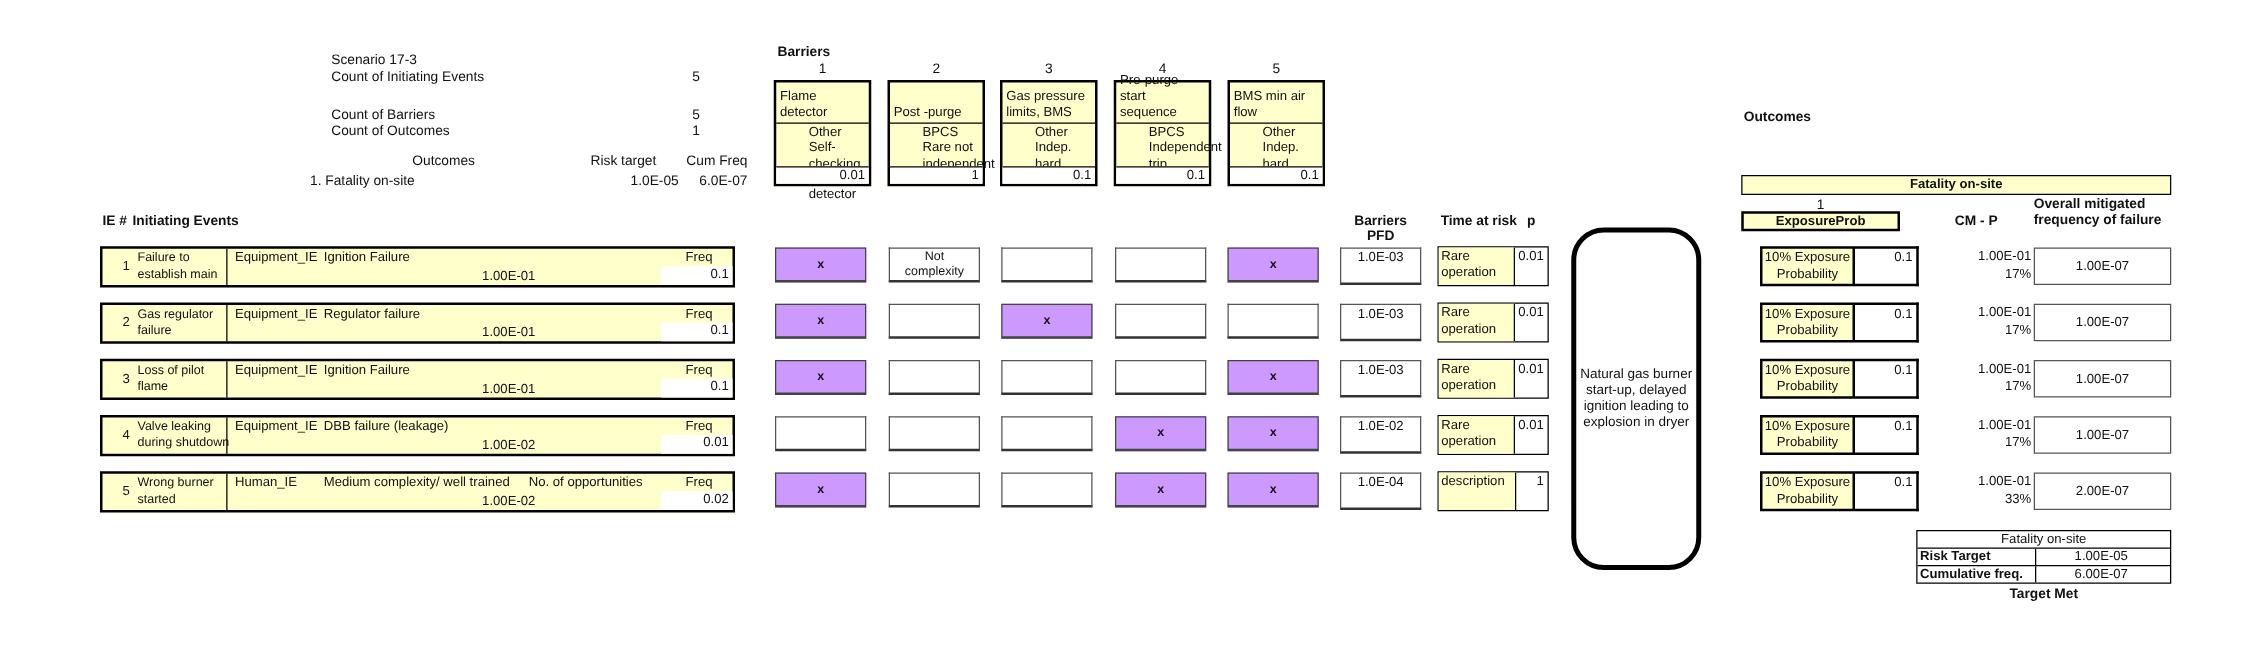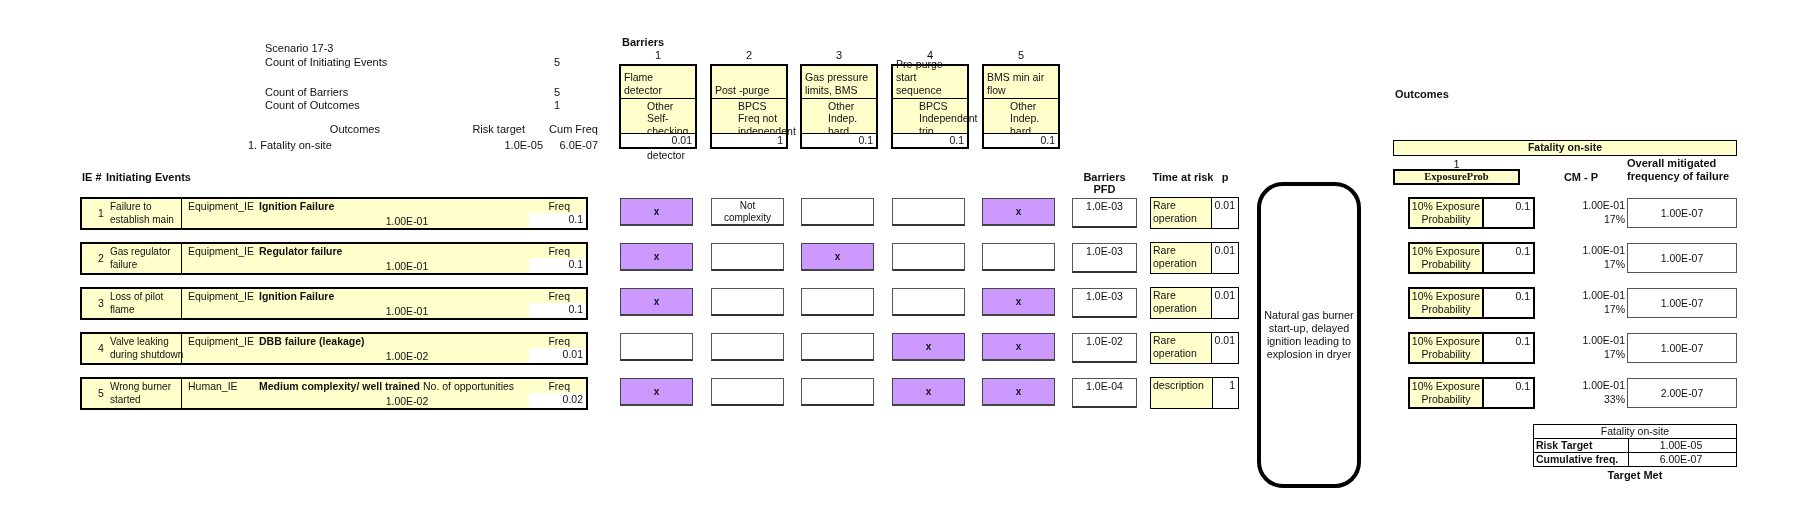--- a/index.html
+++ b/index.html
@@ -27,21 +27,21 @@
 
   
   .row{position:absolute;left:0;width:1802px;height:33px;}
   .ie-box{position:absolute;left:80px;top:0;width:508px;height:33px;background:#FFFFCC;
           border:2.2px solid #000;box-sizing:border-box;}
   .ie-num{position:absolute;left:4px;top:0;width:30px;height:28px;line-height:28px;
           text-align:center;font-size:10.5px;}
   .ie-name{position:absolute;left:28px;top:1px;line-height:13.2px;font-size:10px;}
   .ie-div{position:absolute;left:99px;top:0;bottom:0;width:1.4px;background:#000;}
   .ie-type{position:absolute;left:106px;top:1px;font-size:10.5px;}
-  .ie-desc{position:absolute;left:177px;top:1px;font-size:10.5px;font-weight:bold;}
+  .ie-desc{position:absolute;left:177px;top:1px;font-size:10.5px;}
   .ie-val{position:absolute;left:255px;bottom:1px;width:140px;text-align:center;font-size:10.5px;}
   .ie-freq{position:absolute;top:1px;right:16px;font-size:10.5px;}
   .fcell{position:absolute;right:0;bottom:0;width:57px;height:15px;background:#fff;
          text-align:right;padding-right:3px;box-sizing:border-box;font-size:10.5px;}
   .opp-lbl{position:absolute;left:341px;top:1px;font-size:10.5px;}
   .opp-val{position:absolute;right:46px;bottom:1px;font-size:10.5px;}
 
   
   .bc{position:absolute;top:1px;width:73px;height:28px;background:#fff;
       border:1.2px solid #555;border-bottom:2.4px solid #333;box-sizing:border-box;
@@ -68,23 +68,23 @@
        line-height:13.5px;font-size:10.5px;}
   .ff{position:absolute;left:1627px;top:1px;width:110px;height:30px;background:#fff;
       border:1.6px solid #555;box-sizing:border-box;display:flex;align-items:center;
       justify-content:center;font-size:10.5px;}
 
   .banner{position:absolute;left:1393px;top:140px;width:344px;height:16px;background:#FFFFCC;
           border:1.6px solid #000;box-sizing:border-box;text-align:center;
           font-weight:bold;font-size:10.5px;line-height:13px;}
   .exphdr{position:absolute;left:1393px;top:169px;width:127px;height:16px;background:#FFFFCC;
           border:2px solid #000;box-sizing:border-box;text-align:center;
-          font-weight:bold;font-size:10.5px;line-height:12px;font-family:Liberation Serif, serif;}
-
-  .note{position:absolute;left:1257px;top:182px;width:104px;height:306px;background:#fff;
+          font-weight:bold;font-size:10.5px;line-height:12px;}
+
+  .note{position:absolute;left:1257px;top:182px;width:104px;height:274px;background:#fff;
         border:4px solid #000;border-radius:26px;box-sizing:border-box;
         display:flex;align-items:center;justify-content:center;text-align:center;
         line-height:13px;font-size:10.8px;white-space:pre-line;}
 
   
   .sum{position:absolute;left:1533px;top:424px;width:204px;border:1.6px solid #000;
        background:#fff;box-sizing:border-box;font-size:10.5px;}
   .sum-h{height:13px;line-height:13px;text-align:center;border-bottom:1.2px solid #000;}
   .sum-r{display:flex;height:13px;line-height:13px;}
   .sum-r + .sum-r{border-top:1.2px solid #000;}
@@ -129,21 +129,21 @@
     </div>
   <div class="bh-val">0.01</div>
 </div>
 <div class="bhdr" style="left:710px">
   <div class="bh-name">
       <div></div>
       <div>Post -purge</div>
     </div>
   <div class="bh-type">
       <div>BPCS</div>
-      <div>Freq not</div>
+      <div>Rare not</div>
       <div>independent</div>
     </div>
   <div class="bh-val">1</div>
 </div>
 <div class="bhdr" style="left:800px">
   <div class="bh-name">
       <div>Gas pressure</div>
       <div>limits, BMS</div>
     </div>
   <div class="bh-type">

